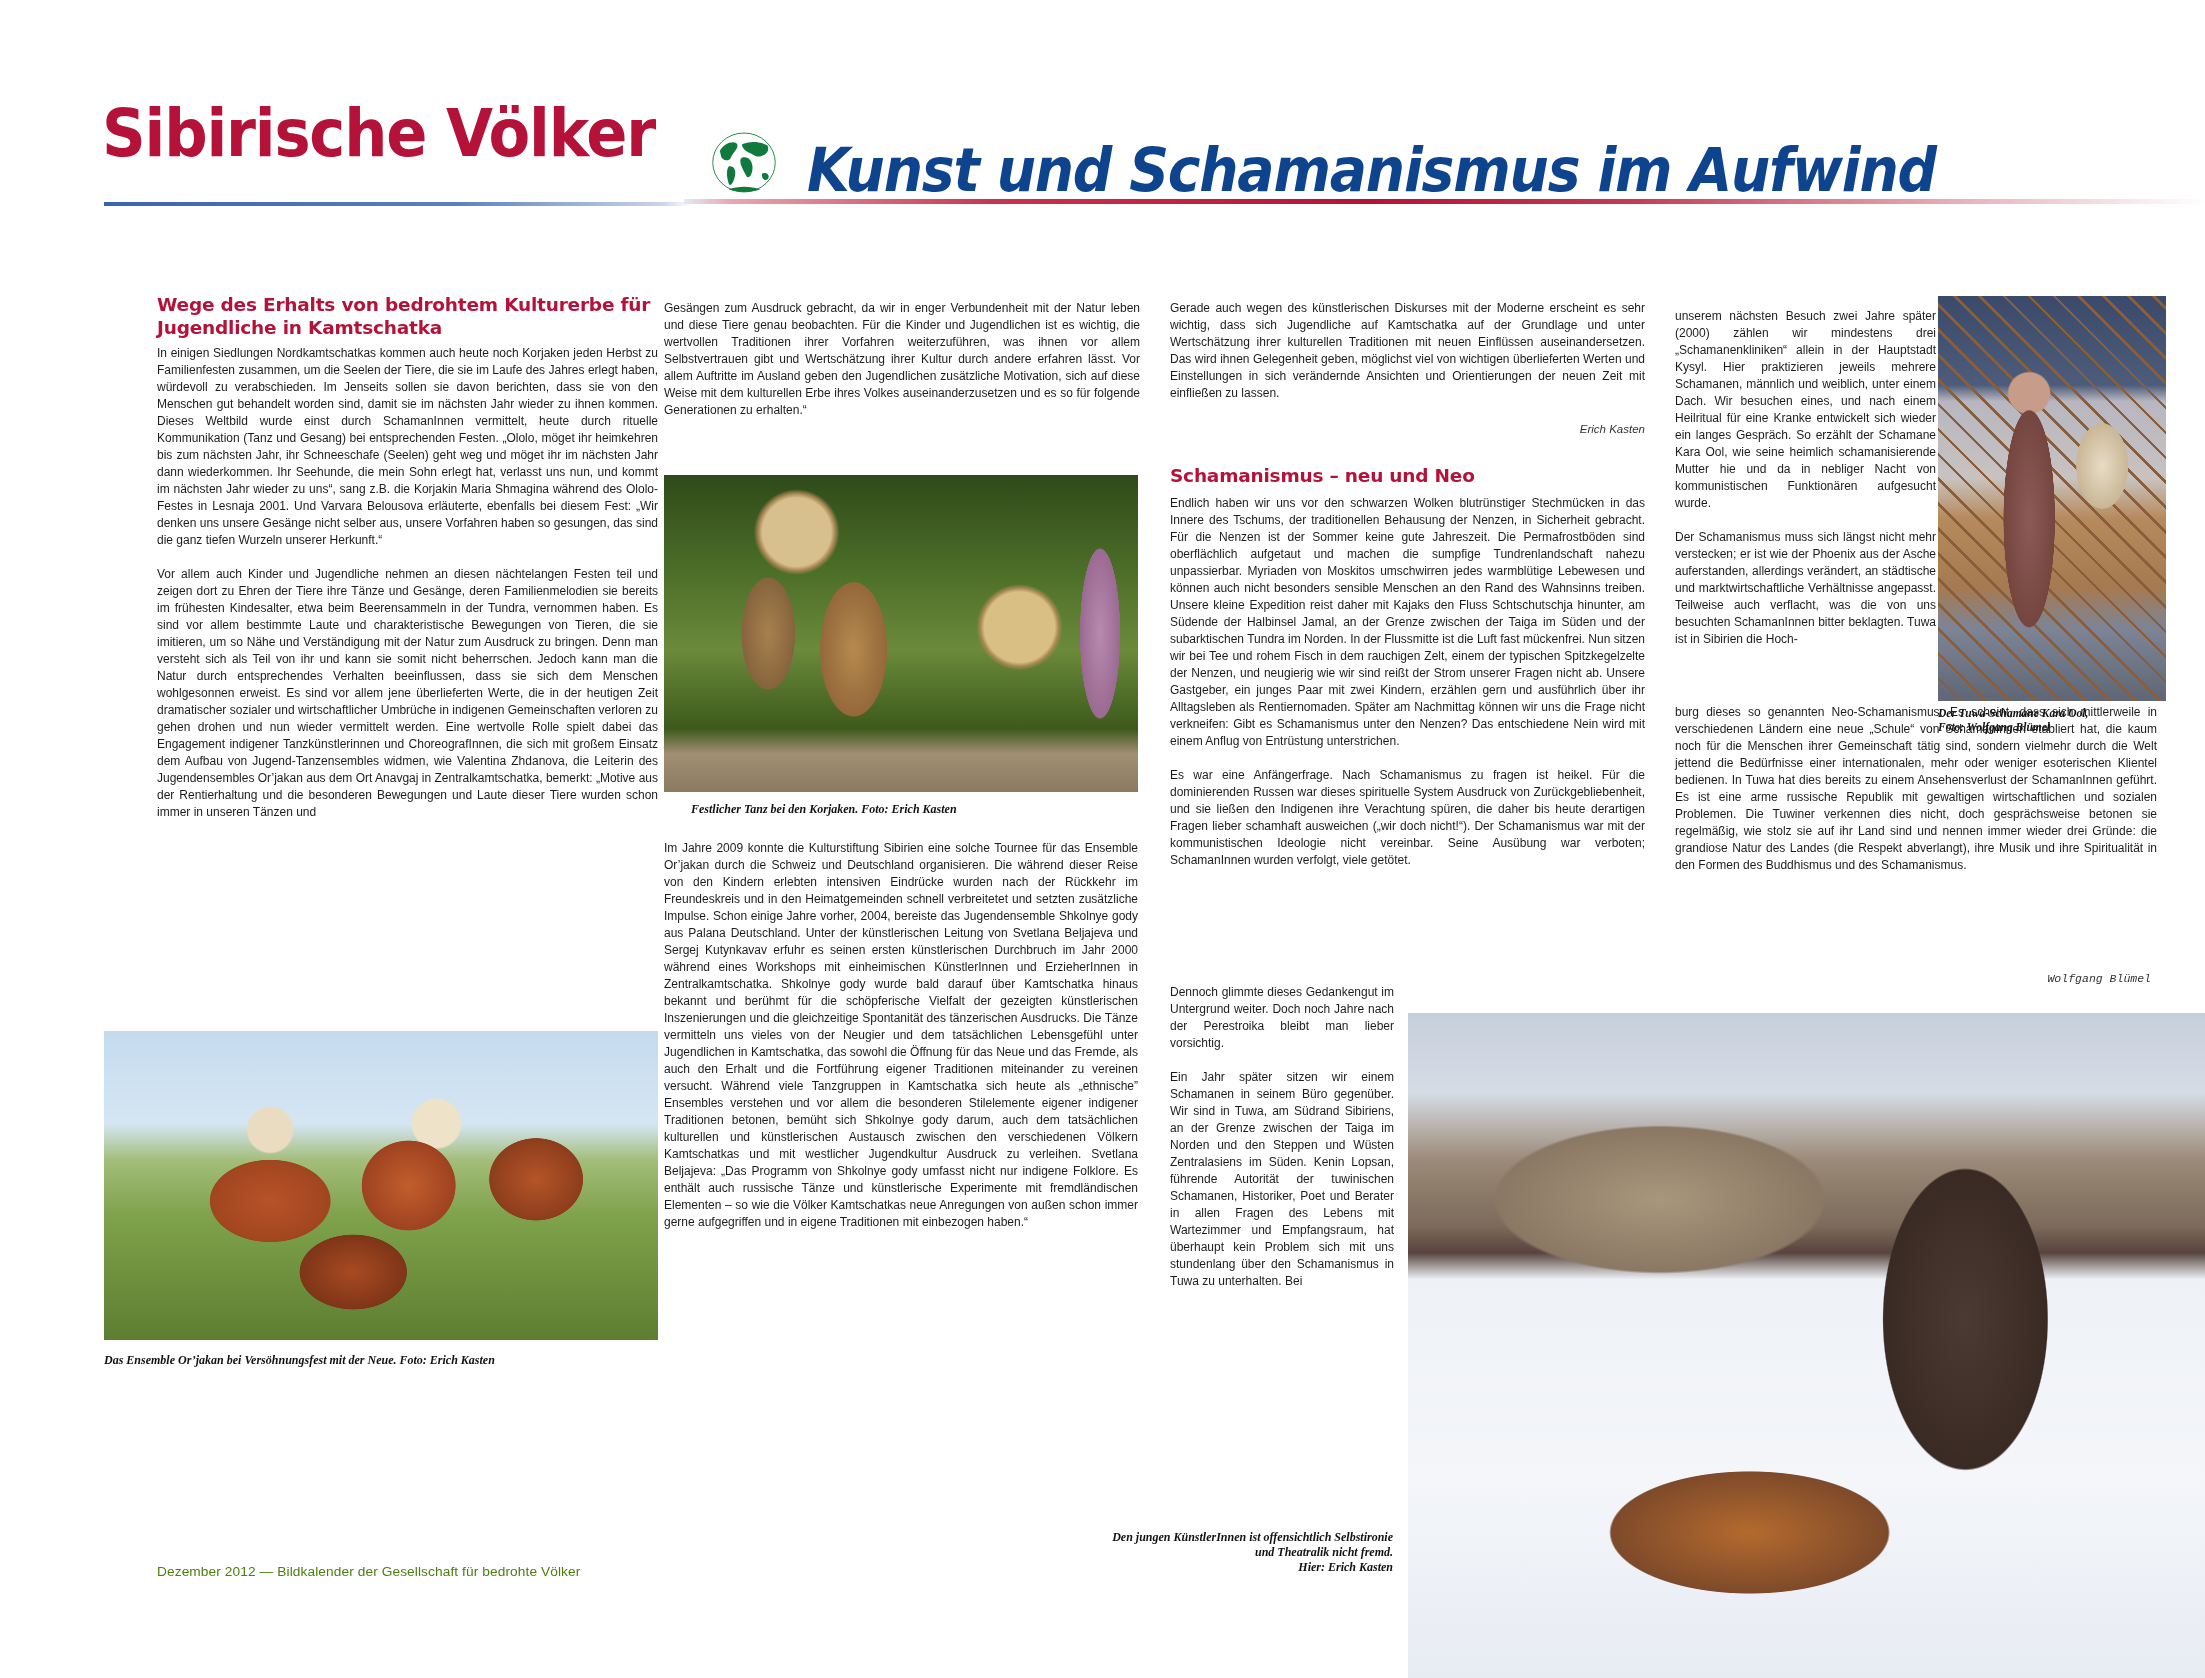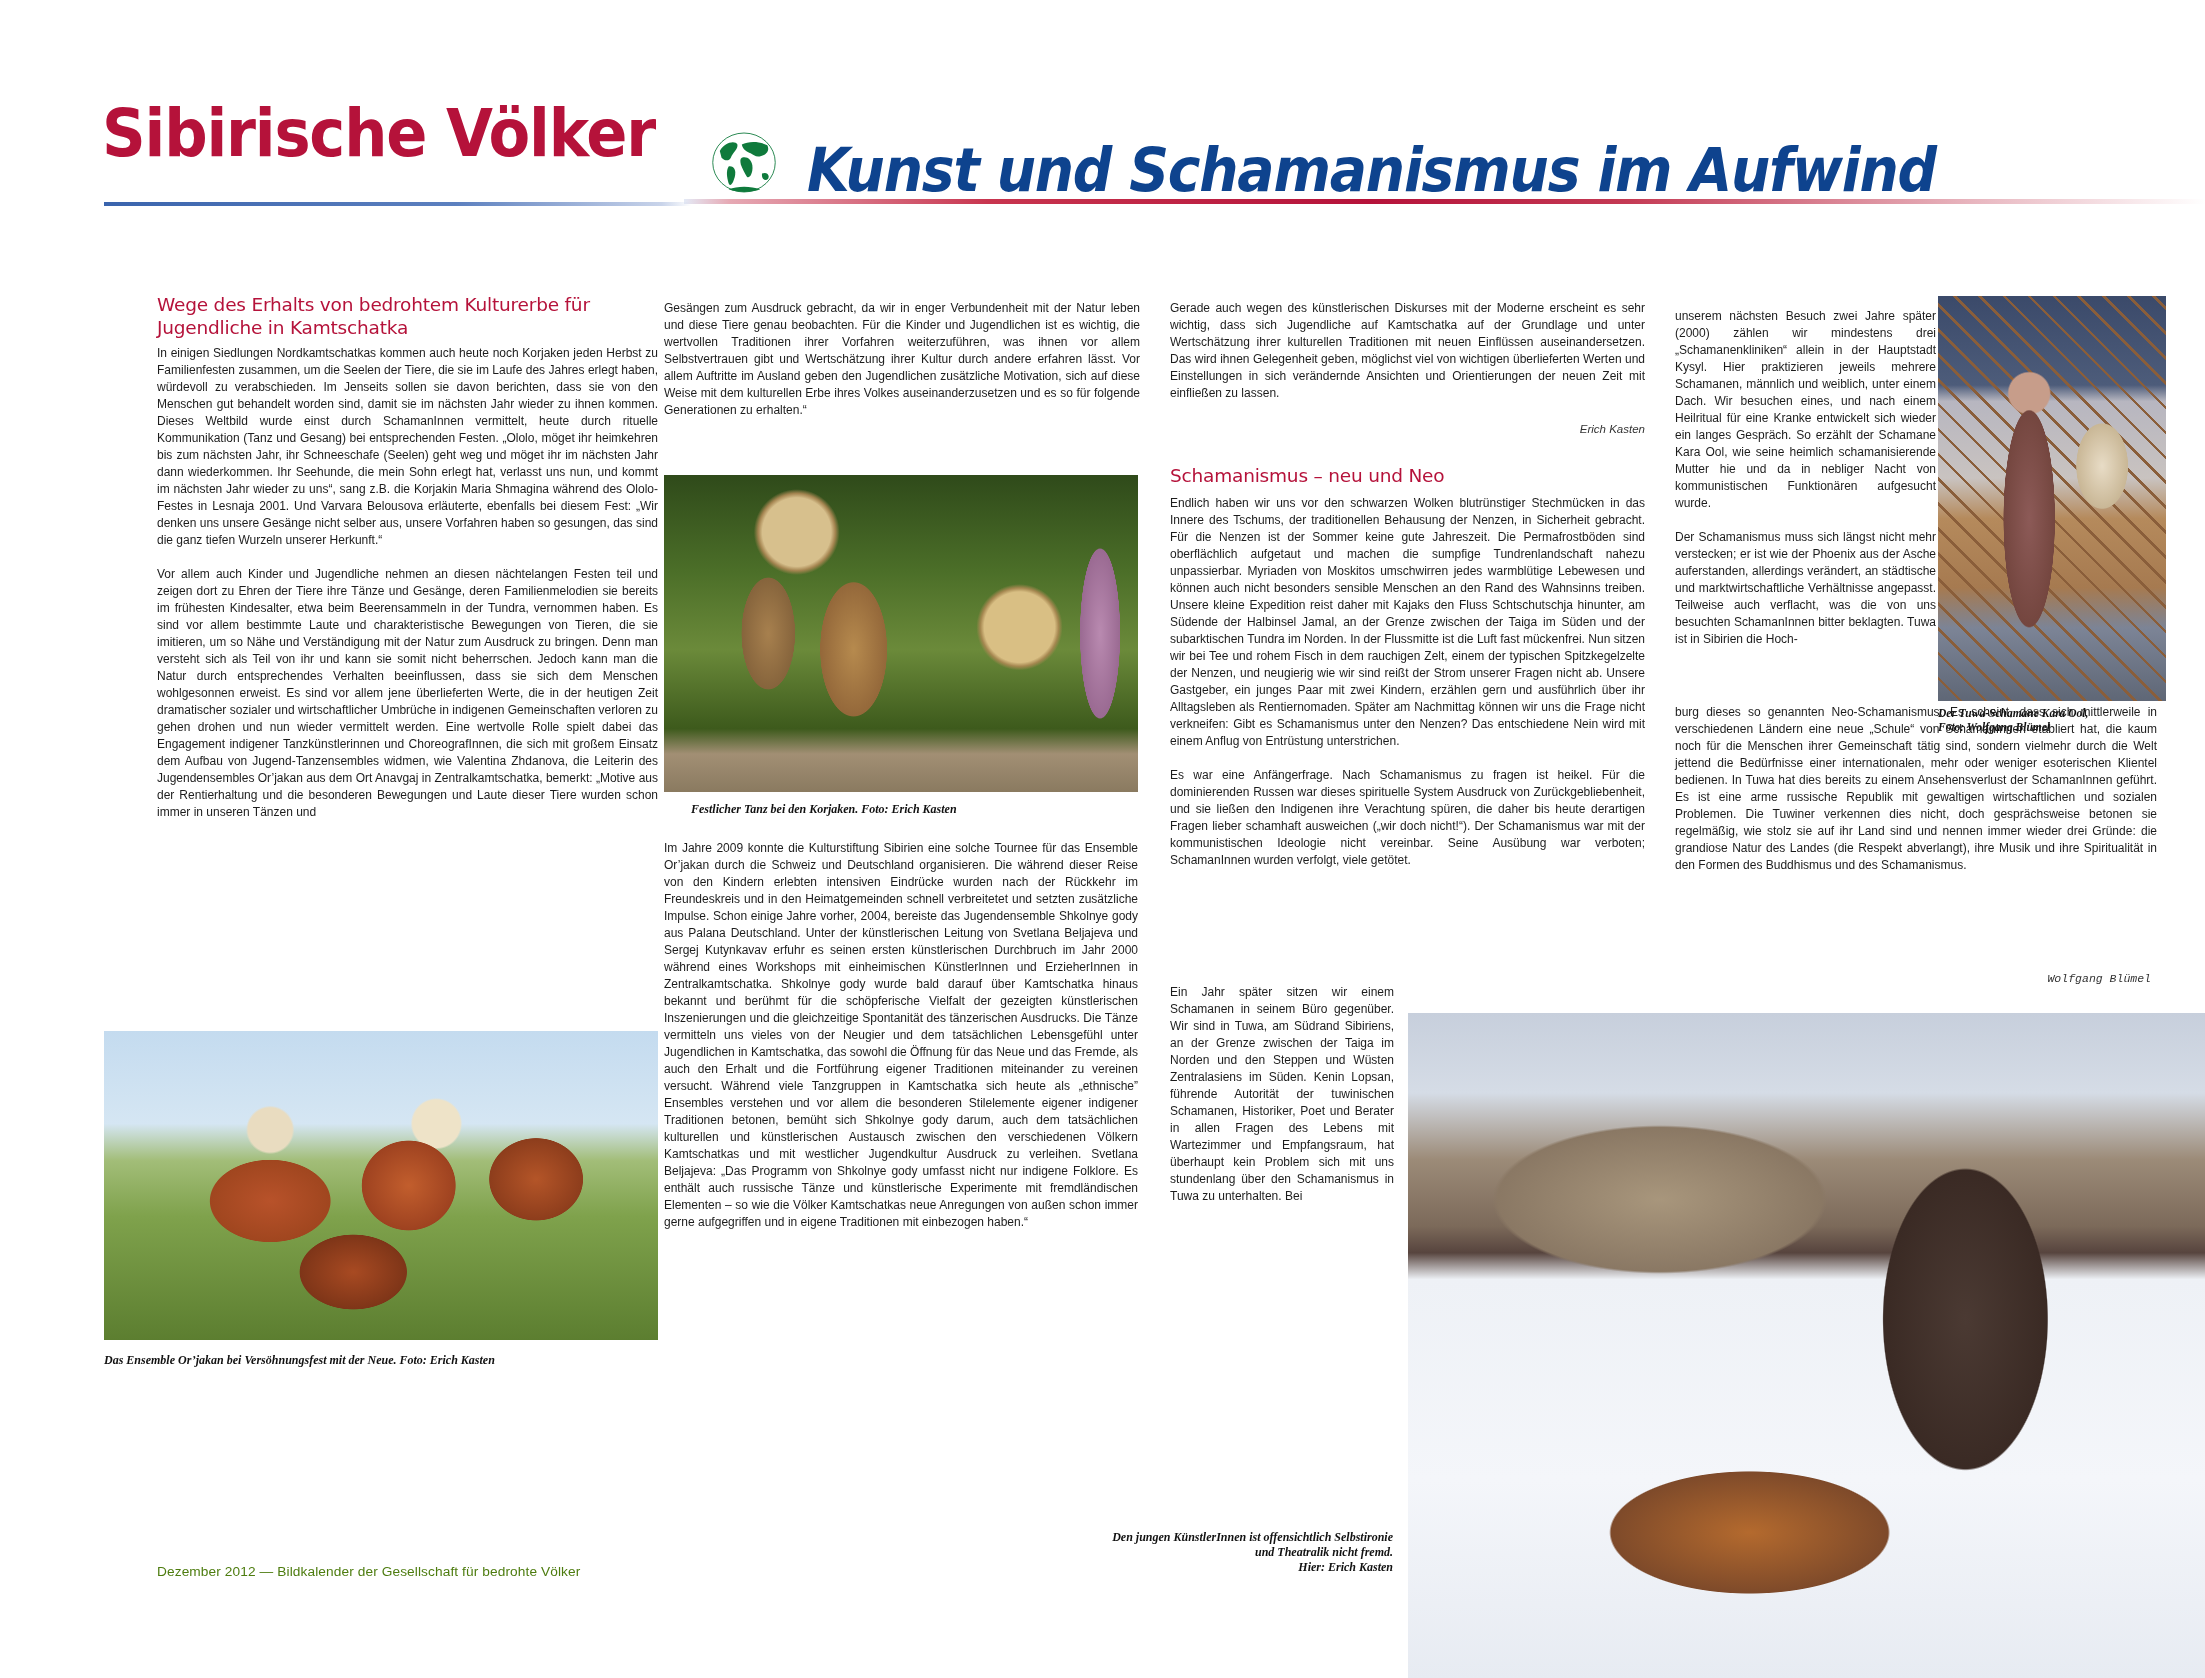--- a/index.html
+++ b/index.html
@@ -15,21 +15,21 @@
   .globe { left: 711px; top: 131px; width: 66px; height: 63px; }
   .title-right { left: 807px; top: 140px; font-family: "DejaVu Sans", sans-serif; font-weight: bold; font-style: italic;
                  font-size: 60px; color: #0e438e; letter-spacing: -1.3px; line-height: 1; transform: scaleX(0.92); transform-origin: left top; }
   .rule-right { left: 684px; top: 199px; width: 1522px; height: 5.3px;
                 background: linear-gradient(to right, rgba(210,220,240,0.6) 0%, #e6a9b4 3%, #c8354f 20%, #b5123a 45%, #c43a54 62%, #e8b7c0 85%, rgba(255,255,255,0) 100%); }
 
   
   .col { font-size: 12px; line-height: 17px; text-align: justify; hyphens: auto; color: #1c1c1c; }
   .col p { margin: 0 0 17px 0; }
   .col p:last-child { margin-bottom: 0; }
-  .subhead { font-family: "DejaVu Sans", sans-serif; font-weight: normal; color: #b5123a; font-size: 18.5px; line-height: 23px; letter-spacing: -0.2px; }
+  .subhead { font-family: "DejaVu Sans", sans-serif; font-weight: bold; color: #b5123a; font-size: 18.5px; line-height: 23px; letter-spacing: -0.2px; }
   .author { font-style: italic; text-align: right; font-size: 11.5px; color: #333; }
   .caption { font-family: "Liberation Serif", "DejaVu Serif", serif; font-style: italic; font-weight: bold;
              font-size: 12px; line-height: 14.6px; color: #111; }
 
   
   .photo { overflow: hidden; }
   .photo-grass { background:
       radial-gradient(ellipse 18% 22% at 30% 55%, #b8522a 0%, #a0461f 60%, transparent 61%),
       radial-gradient(ellipse 14% 24% at 55% 50%, #c25e2d 0%, #9e4220 60%, transparent 61%),
       radial-gradient(ellipse 14% 22% at 78% 48%, #b45528 0%, #8d3d1c 60%, transparent 61%),
@@ -97,20 +97,21 @@
 <div class="abs col" style="left:1170px; top:300px; width:475px;">
   <p>Gerade auch wegen des künstlerischen Diskurses mit der Moderne erscheint es sehr wichtig, dass sich Jugendliche auf Kamtschatka auf der Grundlage und unter Wertschätzung ihrer kulturellen Traditionen mit neuen Einflüssen auseinandersetzen. Das wird ihnen Gelegenheit geben, möglichst viel von wichtigen überlieferten Werten und Einstellungen in sich verändernde Ansichten und Orientierungen der neuen Zeit mit einfließen zu lassen.</p>
 </div>
 <div class="abs author" style="left:1170px; top:423px; width:475px;">Erich Kasten</div>
 <div class="abs subhead" style="left:1170px; top:464px; width:475px;">Schamanismus – neu und Neo</div>
 <div class="abs col" style="left:1170px; top:495px; width:475px;">
   <p>Endlich haben wir uns vor den schwarzen Wolken blutrünstiger Stechmücken in das Innere des Tschums, der traditionellen Behausung der Nenzen, in Sicherheit gebracht. Für die Nenzen ist der Sommer keine gute Jahreszeit. Die Permafrostböden sind oberflächlich aufgetaut und machen die sumpfige Tundrenlandschaft nahezu unpassierbar. Myriaden von Moskitos umschwirren jedes warmblütige Lebewesen und können auch nicht besonders sensible Menschen an den Rand des Wahnsinns treiben. Unsere kleine Expedition reist daher mit Kajaks den Fluss Schtschutschja hinunter, am Südende der Halbinsel Jamal, an der Grenze zwischen der Taiga im Süden und der subarktischen Tundra im Norden. In der Flussmitte ist die Luft fast mückenfrei. Nun sitzen wir bei Tee und rohem Fisch in dem rauchigen Zelt, einem der typischen Spitzkegelzelte der Nenzen, und neugierig wie wir sind reißt der Strom unserer Fragen nicht ab. Unsere Gastgeber, ein junges Paar mit zwei Kindern, erzählen gern und ausführlich über ihr Alltagsleben als Rentiernomaden. Später am Nachmittag können wir uns die Frage nicht verkneifen: Gibt es Schamanismus unter den Nenzen? Das entschiedene Nein wird mit einem Anflug von Entrüstung unterstrichen.</p>
   <p>Es war eine Anfängerfrage. Nach Schamanismus zu fragen ist heikel. Für die dominierenden Russen war dieses spirituelle System Ausdruck von Zurückgebliebenheit, und sie ließen den Indigenen ihre Verachtung spüren, die daher bis heute derartigen Fragen lieber schamhaft ausweichen („wir doch nicht!“). Der Schamanismus war mit der kommunistischen Ideologie nicht vereinbar. Seine Ausübung war verboten; SchamanInnen wurden verfolgt, viele getötet.</p>
 </div>
 <div class="abs col" style="left:1170px; top:984px; width:224px;">
+  <p>Dennoch glimmte dieses Gedankengut im Untergrund weiter. Doch noch Jahre nach der Perestroika bleibt man lieber vorsichtig.</p>
   <p>Ein Jahr später sitzen wir einem Schamanen in seinem Büro gegenüber. Wir sind in Tuwa, am Südrand Sibiriens, an der Grenze zwischen der Taiga im Norden und den Steppen und Wüsten Zentralasiens im Süden. Kenin Lopsan, führende Autorität der tuwinischen Schamanen, Historiker, Poet und Berater in allen Fragen des Lebens mit Wartezimmer und Empfangsraum, hat überhaupt kein Problem sich mit uns stundenlang über den Schamanismus in Tuwa zu unterhalten. Bei</p>
 </div>
 
 <div class="abs col" style="left:1675px; top:296px; width:261px;margin-top:12px;">
   <p>unserem nächsten Besuch zwei Jahre später (2000) zählen wir mindestens drei „Schamanenkliniken“ allein in der Hauptstadt Kysyl. Hier praktizieren jeweils mehrere Schamanen, männlich und weiblich, unter einem Dach. Wir besuchen eines, und nach einem Heilritual für eine Kranke entwickelt sich wieder ein langes Gespräch. So erzählt der Schamane Kara Ool, wie seine heimlich schamanisierende Mutter hie und da in nebliger Nacht von kommunistischen Funktionären aufgesucht wurde.</p>
   <p>Der Schamanismus muss sich längst nicht mehr verstecken; er ist wie der Phoenix aus der Asche auferstanden, allerdings verändert, an städtische und marktwirtschaftliche Verhältnisse angepasst. Teilweise auch verflacht, was die von uns besuchten SchamanInnen bitter beklagten. Tuwa ist in Sibirien die Hoch-</p>
 </div>
 <div class="abs photo photo-yurt" style="left:1938px; top:296px; width:228px; height:405px;"></div>
 <div class="abs caption" style="left:1938px; top:706px; width:229px; font-size:11.5px; line-height:14px;">
   <div>Der Tuwa-Schamane Kara Ool,</div>

